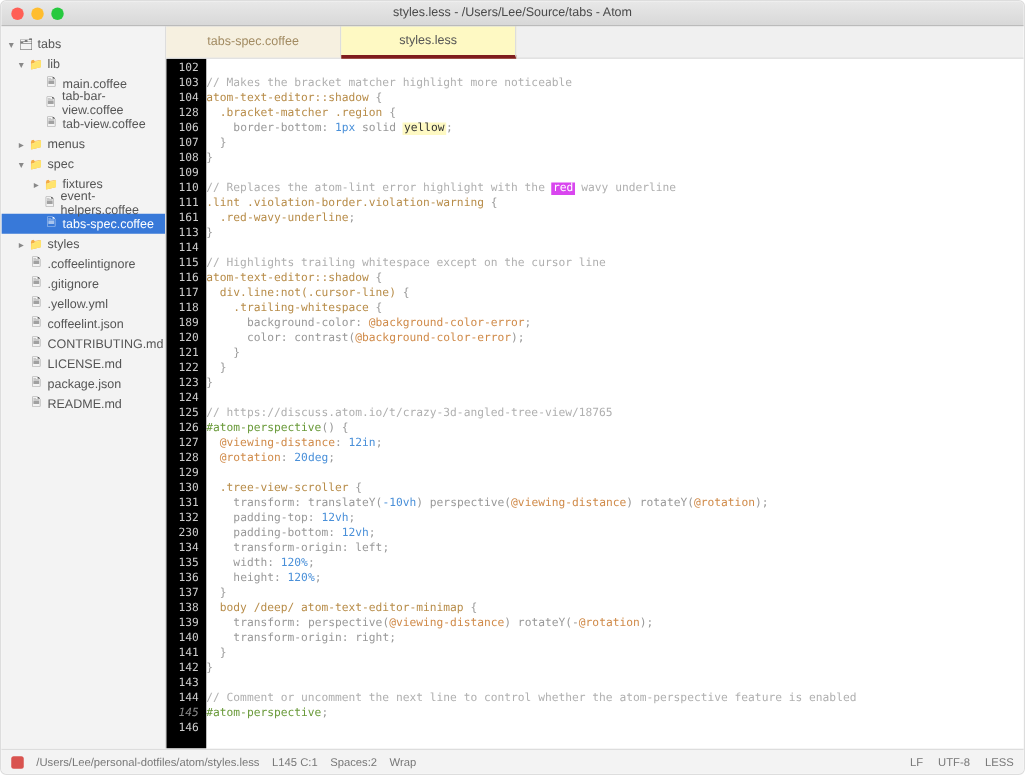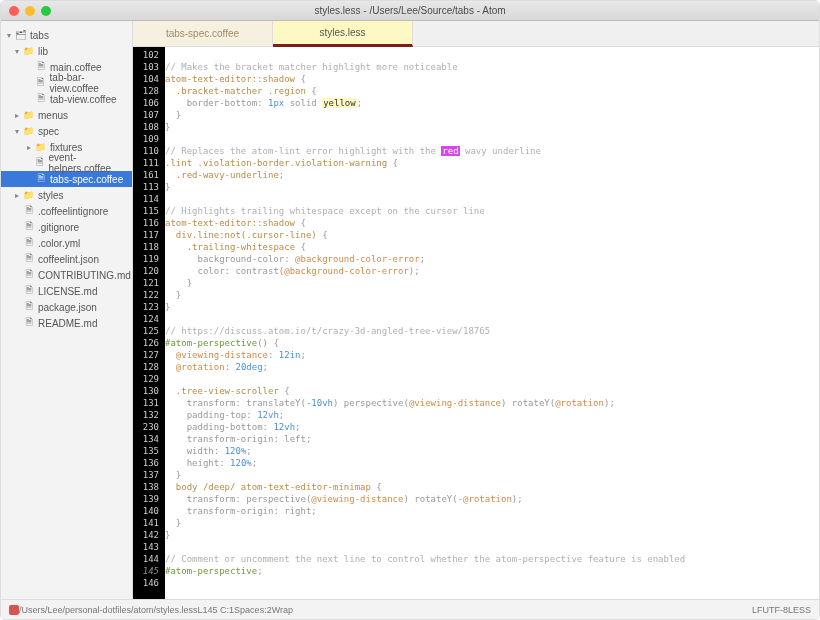--- a/index.html
+++ b/index.html
@@ -33,22 +33,22 @@
 .code .line { height: 12px; }
 .c-comment { color: #b0b0b0; }
 .c-sel { color: #b88d4a; margin-top: 40px; }
 .c-prop { color: #999; }
 .c-num { color: #4a90d9; }
 .c-var { color: #d08b4a; }
 .c-atrule { color: #6a9a3a; }
 .hl-yellow { background: #fef9c3; color: #333; padding: 0 1px; }
 .hl-red { background: #d946ef; color: #fff; padding: 0 1px; }
 .statusbar { height: 20px; background: #f3f3f3; border-top: 1px solid #ddd; display: flex; align-items: center; padding: 0 8px; font-size: 9px; color: #777; }
-.sb-left { display: flex; align-items: flex-end; }
-.sb-right { margin-left: auto; display: flex; }
+.sb-left { display: flex; gap: 10px; align-items: flex-end; }
+.sb-right { margin-left: auto; display: flex; gap: 12px; }
 .sb-ico { width: 10px; height: 10px; background: #d9534f; border-radius: 2px; }
 </style>
 </head>
 <body>
 
 <div class="window">
   <div class="titlebar">
     <div class="traffic">
       <div class="dot red"></div>
       <div class="dot yellow"></div>
@@ -120,21 +120,21 @@
             <span>.coffeelintignore</span>
           </div>
           <div class="tree-item d1">
             <span class="chev"></span>
             <span class="ico">🗎</span>
             <span>.gitignore</span>
           </div>
           <div class="tree-item d1">
             <span class="chev"></span>
             <span class="ico">🗎</span>
-            <span>.color.yml</span>
+            <span>.yellow.yml</span>
           </div>
           <div class="tree-item d1">
             <span class="chev"></span>
             <span class="ico">🗎</span>
             <span>coffeelint.json</span>
           </div>
           <div class="tree-item d1">
             <span class="chev"></span>
             <span class="ico">🗎</span>
             <span>CONTRIBUTING.md</span>
@@ -173,21 +173,21 @@
             <div class="ln">109</div>
             <div class="ln">110</div>
             <div class="ln">111</div>
             <div class="ln">161</div>
             <div class="ln">113</div>
             <div class="ln">114</div>
             <div class="ln">115</div>
             <div class="ln">116</div>
             <div class="ln">117</div>
             <div class="ln">118</div>
-            <div class="ln">119</div>
+            <div class="ln">189</div>
             <div class="ln">120</div>
             <div class="ln">121</div>
             <div class="ln">122</div>
             <div class="ln">123</div>
             <div class="ln">124</div>
             <div class="ln">125</div>
             <div class="ln">126</div>
             <div class="ln">127</div>
             <div class="ln">128</div>
             <div class="ln">129</div>

